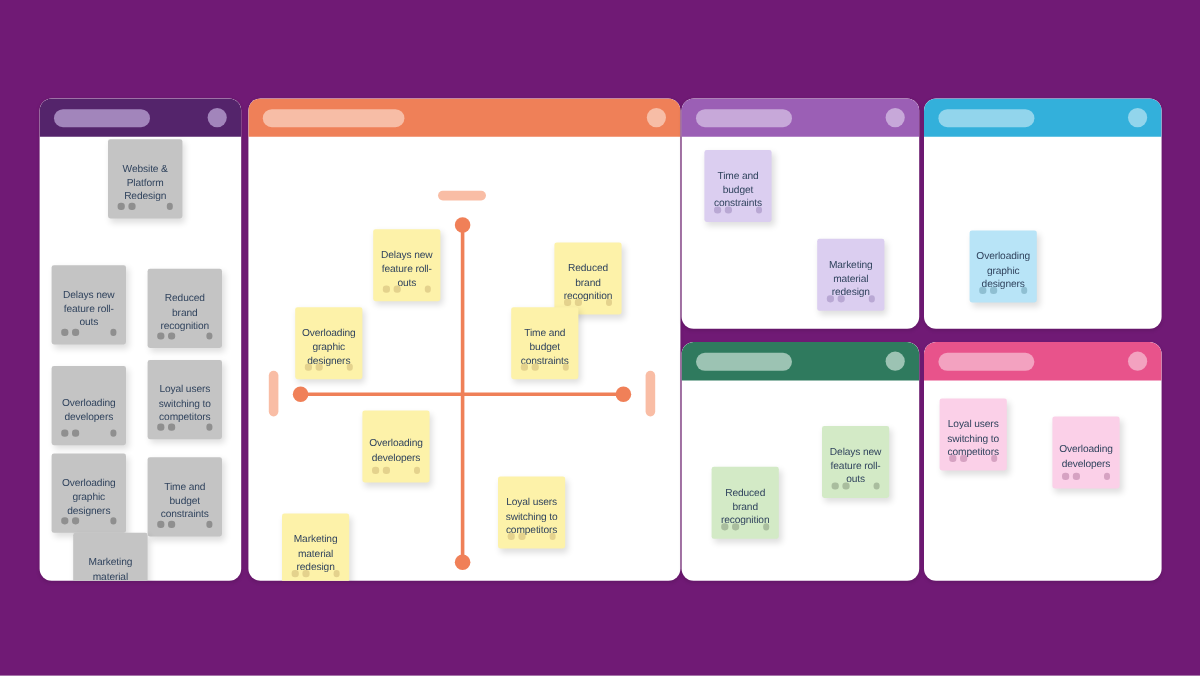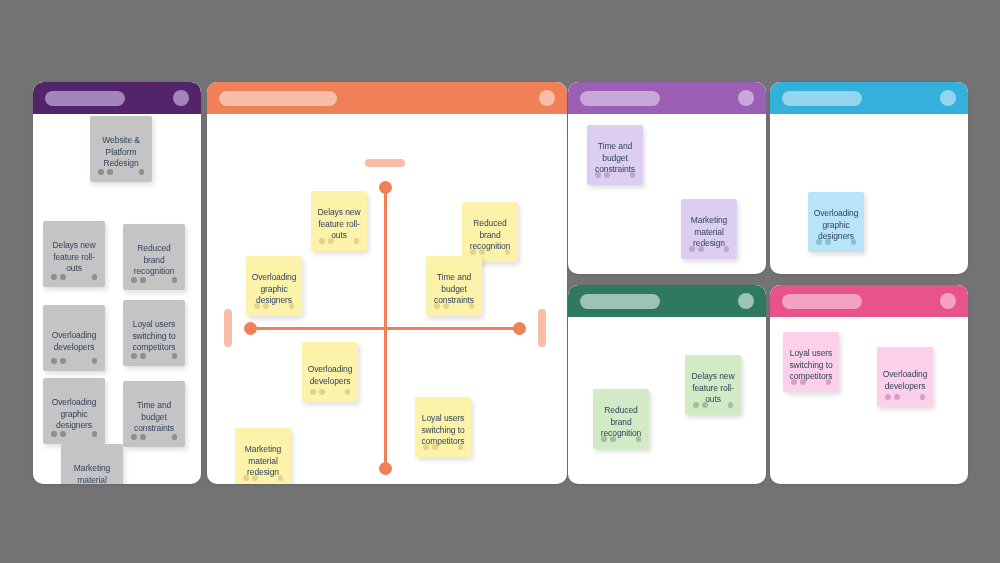--- a/index.html
+++ b/index.html
@@ -142,21 +142,21 @@
     position: absolute;
     width: 40px;
     height: 8px;
     border-radius: 5px;
     background: #f9bda5;
   }
 </style>
 </head>
 <body>
 
-<div id="stage" style="background: #737373;">
+<div id="stage" style="background: #701a75;">
     <div class="board" style="left: 33px; top: 82px; width: 168px; height: 402px;">
       <div class="board-header" style="background: rgb(84, 36, 107);">
         <div class="header-pill" style="background: rgb(162, 133, 187); width: 80px;"></div>
         <div class="header-dot" style="background: rgb(162, 133, 187);"></div>
       </div>
       <div class="board-body">
         <div class="note" style="left: 57px; top: 2px; width: 62px; height: 66px; background: rgb(196, 196, 196);">
           <div class="note-text">Website &amp; Platform Redesign</div>
           <div class="note-dots">
             <i class="d1" style="background: rgb(143, 143, 143);"></i>

